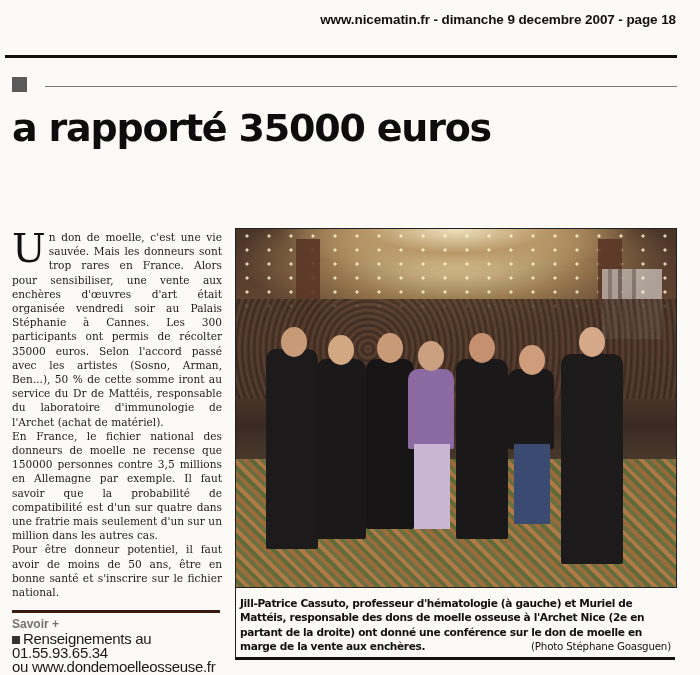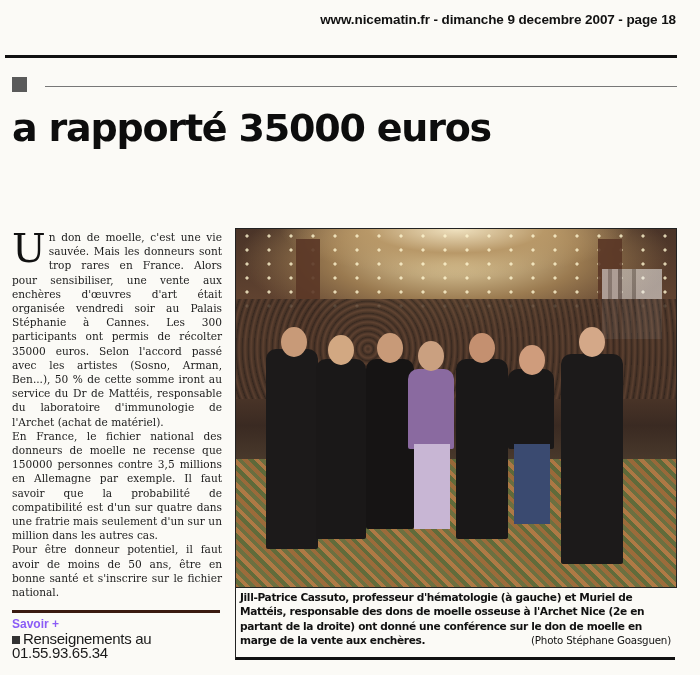--- a/index.html
+++ b/index.html
@@ -43,21 +43,21 @@
     hyphens:auto;
   }
   .body-col p { margin:0; }
   .dropcap {
     float:left; font-size:40px; line-height:34px; margin:1px 3px 0 0;
     font-family:"DejaVu Serif", serif; color:#111;
   }
   .divider { position:absolute; left:12px; top:610px; width:208px; height:3px; background:#3a1a10; }
   .savoir {
     position:absolute; left:12px; top:617px;
-    font-family:"Liberation Sans", sans-serif; font-weight:bold; font-size:12px; color:#8b5cf6;
+    font-family:"Liberation Sans", sans-serif; font-weight:bold; font-size:12px; color:#737373;
   }
   .info {
     position:absolute; left:12px; top:632px; width:215px;
     font-family:"Liberation Sans", sans-serif; font-size:15px; line-height:14px; color:#1a1a1a;
     letter-spacing:-0.3px;
   }
   .info .bullet { display:inline-block; width:8px; height:8px; background:#333; margin-right:3px; }
   .photo-frame {
     position:absolute; left:235px; top:228px; width:440px; height:358px;
     border:1px solid #222; overflow:hidden;
@@ -85,21 +85,21 @@
   .carpet { position:absolute; left:0; top:230px; width:100%; height:130px;
     background:
       repeating-linear-gradient(45deg, #9c6b3a 0 4px, #5e6b3a 4px 8px, #b07a45 8px 12px, #6a7040 12px 16px);
     opacity:0.95;
   }
   .person { position:absolute; border-radius:10px 10px 2px 2px; }
   .head { position:absolute; width:26px; height:30px; border-radius:50%; background:#c89a78; }
   .caption {
     position:absolute; left:235px; top:588px; width:440px; height:72px;
     border-left:1px solid #222; border-bottom:3px solid #111;
-    box-sizing:border-box; padding:2px 4px 0 4px;
+    box-sizing:border-box; padding:8px 4px 0 4px;
     font-family:"DejaVu Sans", sans-serif; font-weight:bold; font-size:10.6px; line-height:14.3px;
     color:#111; letter-spacing:-0.35px;
   }
   .caption .credit { float:right; font-weight:normal; font-size:10.3px; letter-spacing:-0.2px;margin-left:8px; }
 </style>
 </head>
 <body>
 
 <div class="masthead">www.nicematin.fr - dimanche 9 decembre 2007 - page 18</div>
 <div class="top-rule"></div>
@@ -118,20 +118,21 @@
     <span class="dropcap">U</span><span>n don de moelle, c'est une vie sauvée. Mais les donneurs sont trop rares en France. Alors pour sensibiliser, une vente aux enchères d'œuvres d'art était organisée vendredi soir au Palais Stéphanie à Cannes. Les 300 participants ont permis de récolter 35000 euros. Selon l'accord passé avec les artistes (Sosno, Arman, Ben...), 50 % de cette somme iront au service du Dr de Mattéis, responsable du laboratoire d'immunologie de l'Archet (achat de matériel).</span>
   </p>
   <p>En France, le fichier national des donneurs de moelle ne recense que 150000 personnes contre 3,5 millions en Allemagne par exemple. Il faut savoir que la probabilité de compatibilité est d'un sur quatre dans une fratrie mais seulement d'un sur un million dans les autres cas.</p>
   <p>Pour être donneur potentiel, il faut avoir de moins de 50 ans, être en bonne santé et s'inscrire sur le fichier national.</p>
 </div>
 
 <div class="divider"></div>
 <div class="savoir">Savoir +</div>
 <div class="info">
   <div><span class="bullet"></span><span>Renseignements au 01.55.93.65.34</span></div>
+  <div>ou www.dondemoelleosseuse.fr</div>
 </div>
 
 <div class="photo-frame">
   <div class="ceiling"></div>
   <div class="lights"></div>
   <div class="pillar" style="left:60px;"></div>
   <div class="pillar" style="left:362px;"></div>
   <div class="window"></div>
   <div class="crowd"></div>
   <div class="carpet"></div>

